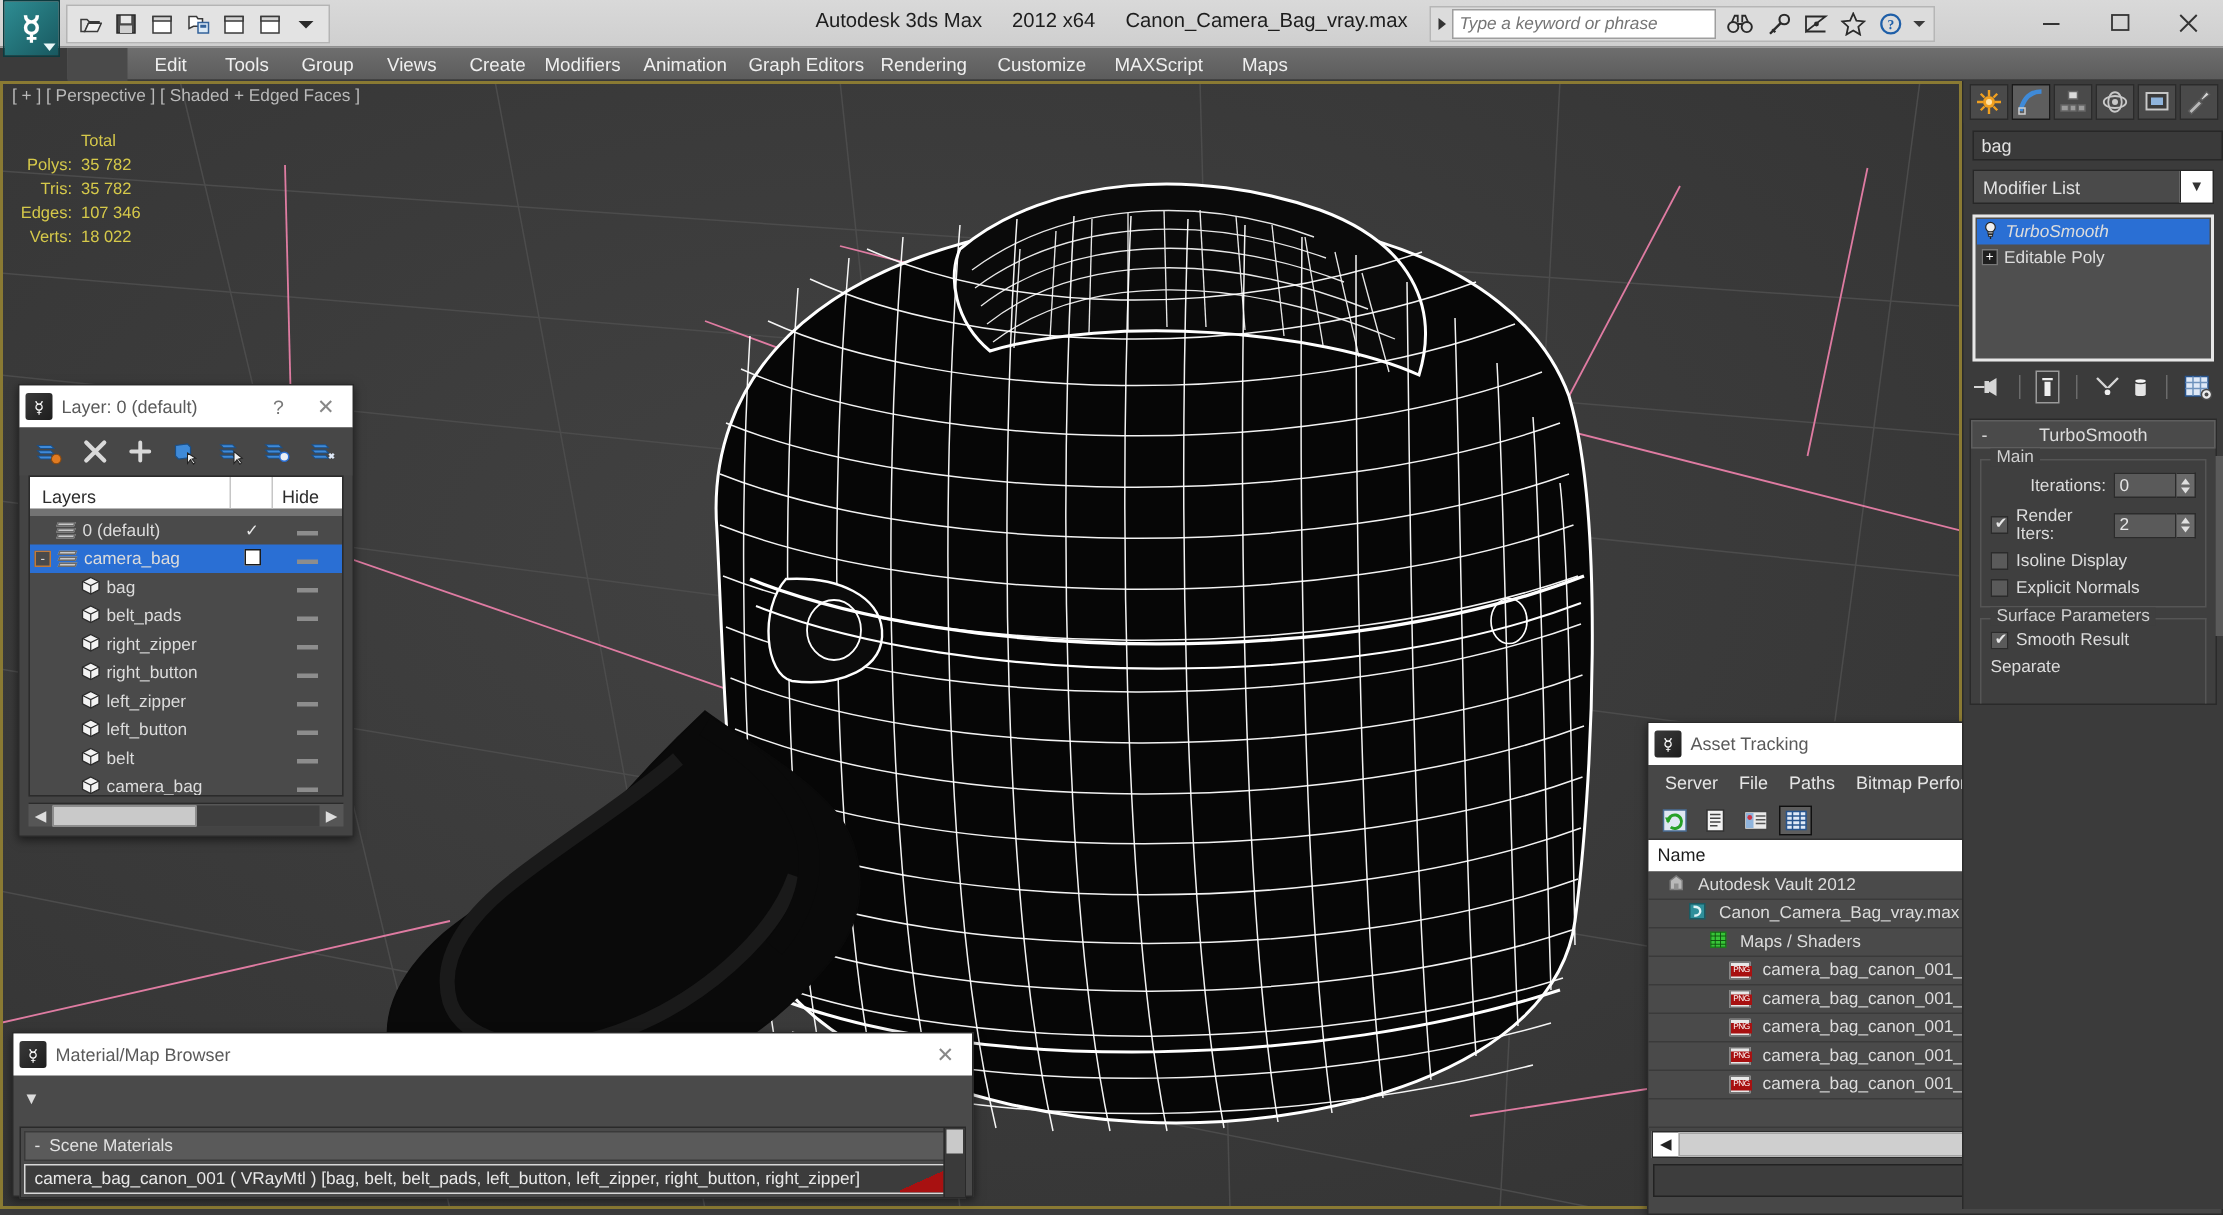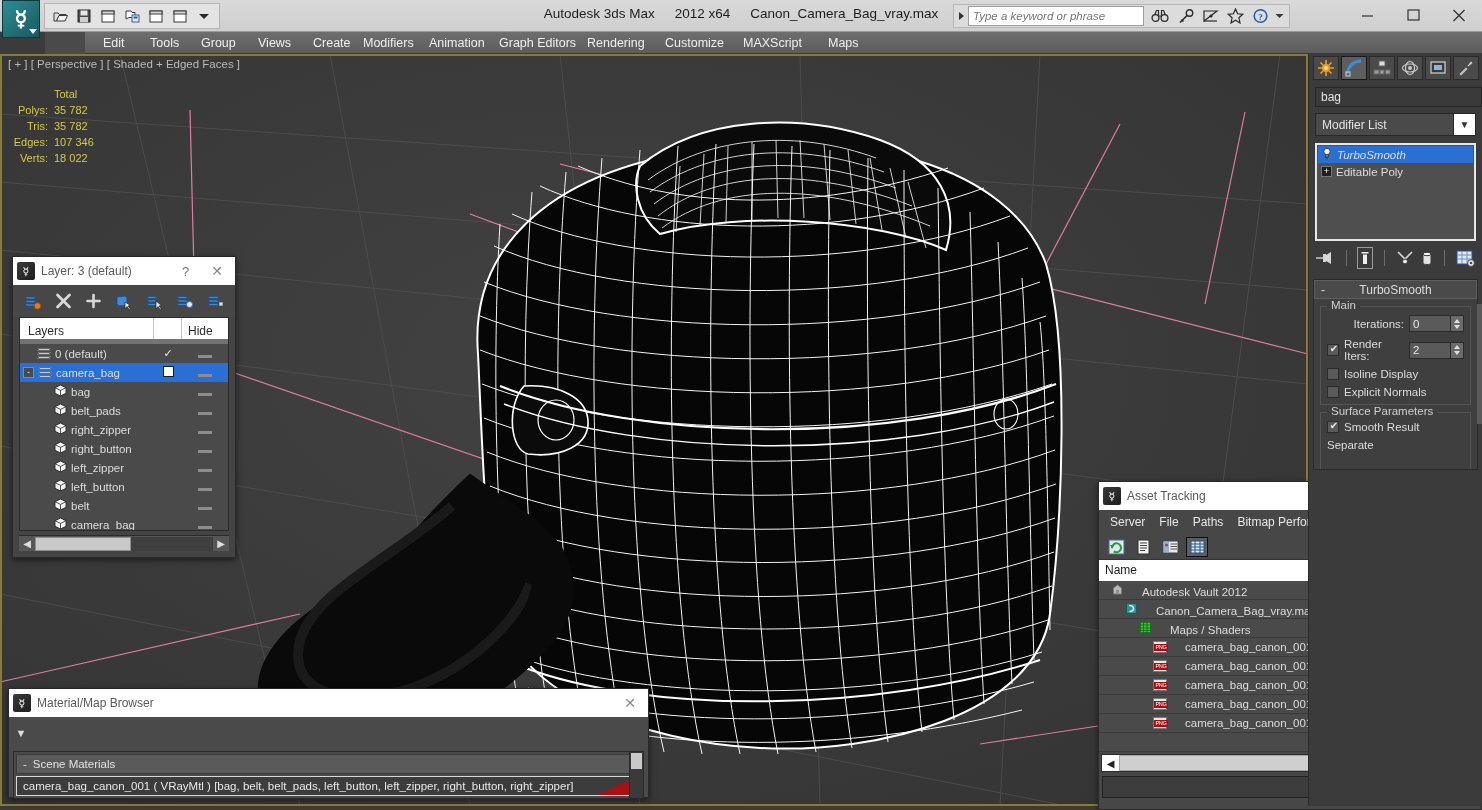--- a/index.html
+++ b/index.html
@@ -126,21 +126,21 @@
   .at-tool { width:22px; height:20px; display:flex; align-items:center; justify-content:center;
      cursor:pointer;}
   .at-tool.active { border:1px solid #101010; background:#5e5e5e;}
   .at-right { margin-left:auto; display:flex; gap:6px;}
   .at-head { display:flex; height:21px; background:#fff; }
   .at-head .c1 { flex:1; line-height:21px; font-size:12px; color:#1c1c1c; padding-left:6px;
      border-right:1px solid #c4c4c4;}
   .at-head .c2 { width:60px; line-height:21px; font-size:12px; color:#1c1c1c; padding-left:5px;}
   .at-rows { background:#4a4a4a;}
   .at-row { display:flex; height:19px; align-items:center; border-bottom:1px solid #3a3a3a;}
-  .at-row .n { flex:1; display:flex; align-items:flex-end; gap:18px; font-size:11.5px; color:#dcdcdc;
+  .at-row .n { flex:1; display:flex; align-items:center; gap:8px; font-size:11.5px; color:#dcdcdc;
      white-space:nowrap; overflow:hidden; border-right:1px solid #5e5e5e;}
   .at-row .s { width:60px; padding-left:5px; font-size:11.5px; color:#dcdcdc;}
   .at-hscroll { height:18px; background:#fff; border:1px solid #2b2b2b; margin:2px 2px 0 2px;
      display:flex; align-items:center;}
   .at-hscroll .ar{ width:17px; text-align:center; font-size:10px; color:#222; cursor:pointer;}
   .at-hscroll .track{flex:1; height:16px; background:#f0f0f0; position:relative;}
   .at-hscroll .thumb{position:absolute; left:0;top:0;height:16px;width:62%;background:#cfcfcf;
      border:1px solid #a5a5a5;}
   .at-status { height:22px; margin:4px 3px 3px 3px; background:#3d3d3d; border:1px solid #222;}
   .png-ico { width:14px;height:12px; background:#e8e8e8; border:1px solid #777; position:relative;
@@ -500,21 +500,21 @@
     <div class="mitem" style="left:446px">Graph Editors</div>
     <div class="mitem" style="left:534px">Rendering</div>
     <div class="mitem" style="left:612px">Customize</div>
     <div class="mitem" style="left:690px">MAXScript</div>
     <div class="mitem" style="left:775px">Maps</div>
   </div>
 
   <div class="win" style="left:12px; top:256px; width:224px;">
     <div class="win-title">
       <div class="wico">☿</div>
-      <div class="wtxt">Layer: 3 (default)</div>
+      <div class="wtxt">Layer: 0 (default)</div>
       <div class="whelp">?</div>
       <div class="wx">✕</div>
     </div>
 
     <div class="layer-tools">
       <div class="ltool">
         <svg width="19" height="17" viewBox="0 0 19 17">
             <g fill="#3f8ad8" stroke="#1b4f86" stroke-width=".7">
               <path d="M2 4 L11 4 L13 6 L4 6 Z"></path>
               <path d="M2 7.5 L11 7.5 L13 9.5 L4 9.5 Z"></path>

